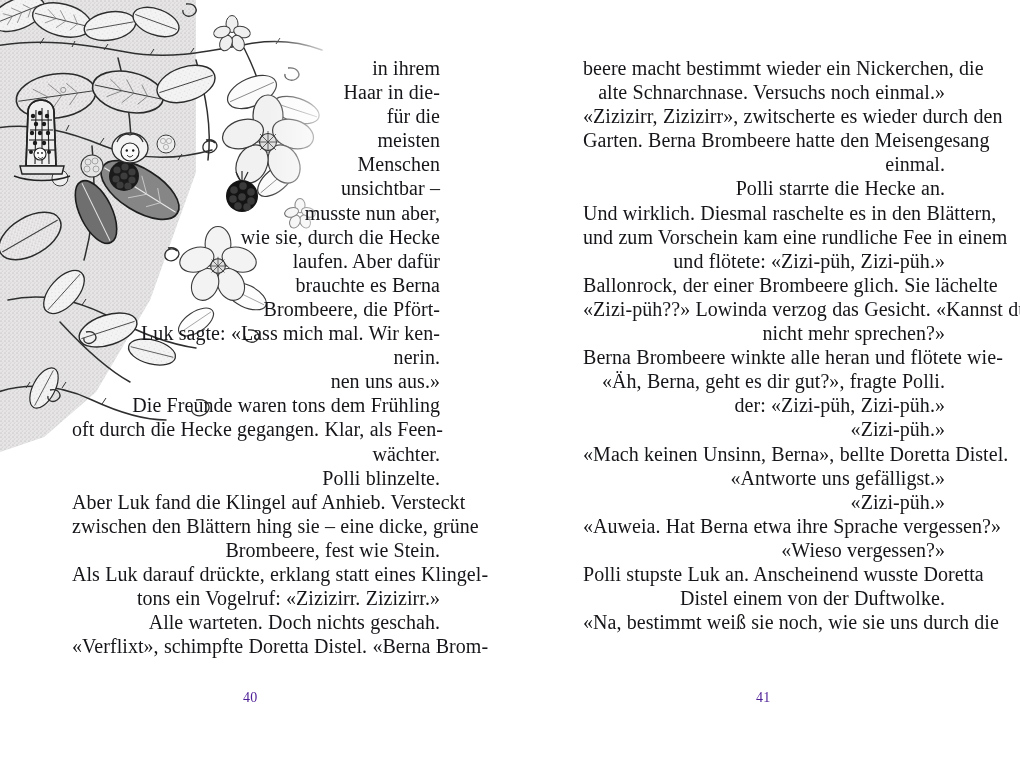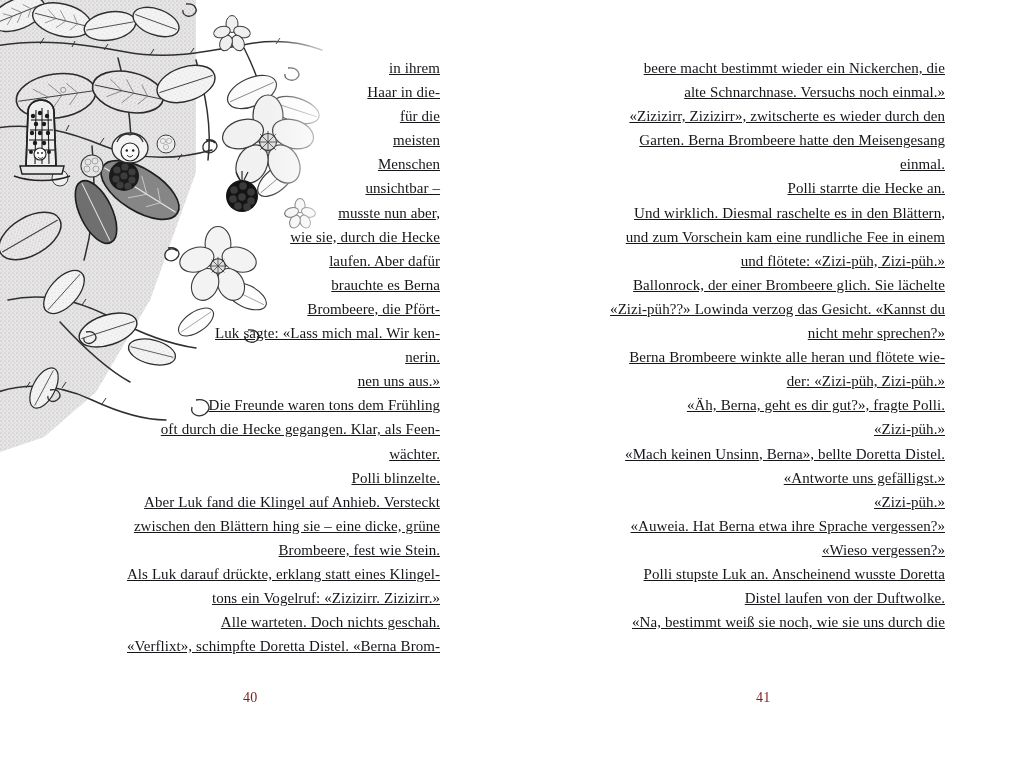--- a/index.html
+++ b/index.html
@@ -43,45 +43,44 @@
   }
   .page-right {
     position: absolute;
     left: 583px;
     top: 56px;
     width: 362px;
     height: 600px;
   }
 
   .col-text {
-    font-size: 15px;
+    font-size: 20px;
     line-height: 24.1px;
     letter-spacing: 0.05px;
     word-spacing: 0.2px;
-    text-decoration: underline;
   }
 
   .line {
     display: block;
     white-space: pre;
   }
 
   
   .ragged {
     text-align: right;
   }
   .ragged .line { display: block; }
 
   .flow { text-align: right; }
 
   
   .folio {
     position: absolute;
     font-size: 14px;
-    color: #7f1d1d;
+    color: #4c1d95;
     letter-spacing: 0.3px;
   }
   .folio-left  { left: 243px; top: 690px; }
   .folio-right { left: 756px; top: 690px; }
 </style>
 </head>
 <body>
 
 <div class="spread">
 
@@ -465,30 +464,30 @@
       <span class="line">Garten. Berna Brombeere hatte den Meisengesang</span>
       <span class="line">einmal.</span>
       <span class="line">Polli starrte die Hecke an.</span>
       <span class="line">Und wirklich. Diesmal raschelte es in den Blättern,</span>
       <span class="line">und zum Vorschein kam eine rundliche Fee in einem</span>
       <span class="line">und flötete: «Zizi-püh, Zizi-püh.»</span>
       <span class="line">Ballonrock, der einer Brombeere glich. Sie lächelte</span>
       <span class="line">«Zizi-püh??» Lowinda verzog das Gesicht. «Kannst du</span>
       <span class="line">nicht mehr sprechen?»</span>
       <span class="line">Berna Brombeere winkte alle heran und flötete wie-</span>
+      <span class="line">«Äh, Berna, geht es dir gut?», fragte Polli.</span>
       <span class="line">der: «Zizi-püh, Zizi-püh.»</span>
-      <span class="line">«Äh, Berna, geht es dir gut?», fragte Polli.</span>
       <span class="line">«Zizi-püh.»</span>
       <span class="line">«Mach keinen Unsinn, Berna», bellte Doretta Distel.</span>
       <span class="line">«Antworte uns gefälligst.»</span>
       <span class="line">«Zizi-püh.»</span>
       <span class="line">«Auweia. Hat Berna etwa ihre Sprache vergessen?»</span>
       <span class="line">«Wieso vergessen?»</span>
       <span class="line">Polli stupste Luk an. Anscheinend wusste Doretta</span>
-      <span class="line">Distel laufen von der Duftwolke.</span>
+      <span class="line">Distel einem von der Duftwolke.</span>
       <span class="line">«Na, bestimmt weiß sie noch, wie sie uns durch die</span>
     </div>
   </div>
 
   <div class="folio folio-left">40</div>
   <div class="folio folio-right">41</div>
 
 </div>
 
 </body></html>

